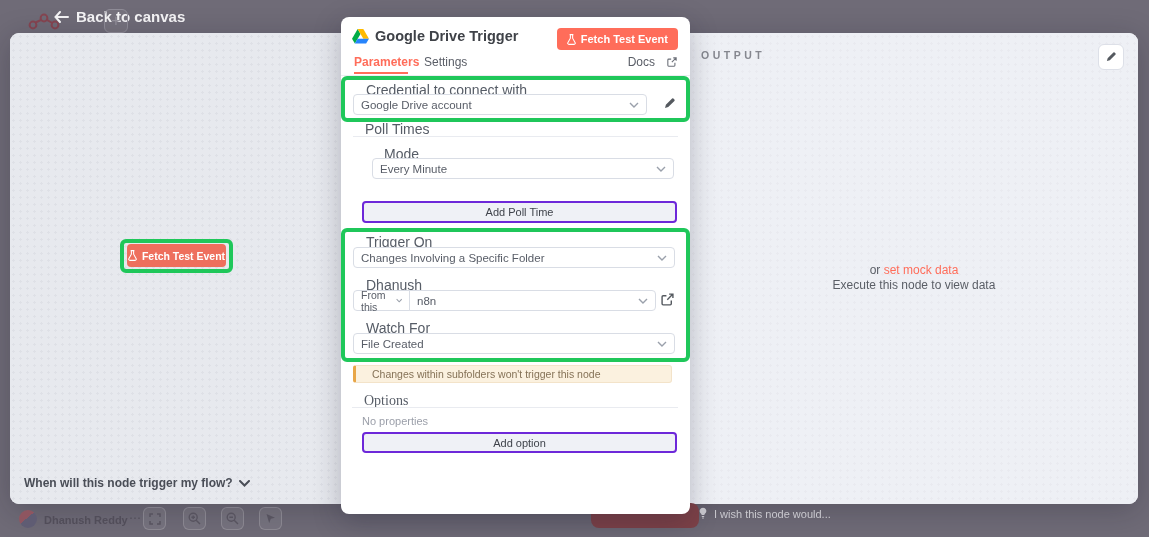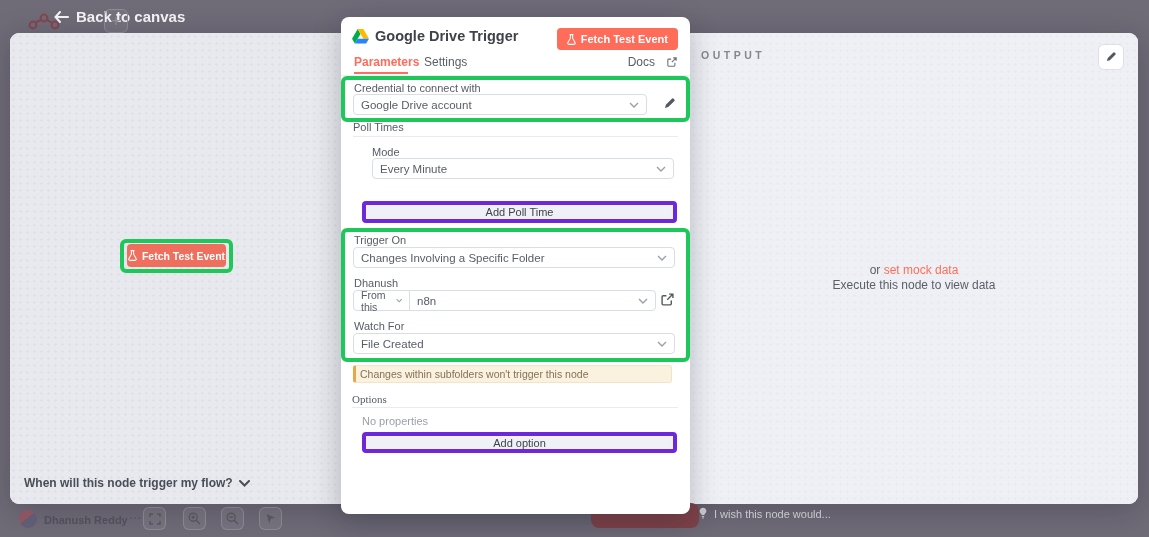--- a/index.html
+++ b/index.html
@@ -55,30 +55,30 @@
   .fetch-btn-hdr { position:absolute; right:12px; top:11px; height:22px; padding:0 10px; background:var(--accent,#ff6d5a);
                    border:none; border-radius:4px; color:#fff; font-size:11px; font-weight:bold;
                    display:flex; align-items:center; gap:5px; cursor:pointer; }
   .tab { position:absolute; top:38px; font-size:12px; cursor:pointer; }
   .tab-active { color:var(--accent,#ff6d5a); font-weight:bold; }
   .tab-underline { position:absolute; left:13px; top:55px; width:54px; height:2px; background:var(--accent,#ff6d5a); }
   .tabs-divider { position:absolute; left:0; top:58px; width:100%; height:1px; background:#ecedf2; }
   .docs-link { position:absolute; right:13px; top:38px; display:flex; align-items:center; gap:12px;
                font-size:12px; color:#595d66; cursor:pointer; }
 
-  .field-label { position:absolute; font-size:11px; color:#565c66; }
+  .field-label { position:absolute; font-size:14px; color:#565c66;margin-left:12px; }
   .select { position:absolute; height:21px; background:#fff; border:1px solid #d9dde5; border-radius:4px;
             display:flex; align-items:center; justify-content:space-between; padding:0 7px;
             font-size:11.5px; color:#585d67; cursor:pointer; }
   .divider { position:absolute; height:1px; background:#e9ebf0; }
-  .gray-btn { position:absolute; height:21px; background:#eff1f6; border:4px solid #6d28d9; border-radius:4px;
+  .gray-btn { position:absolute; height:21px; background:#eff1f6; border:2px solid #6d28d9; border-radius:4px;
               font-size:11px; color:#3f434b; text-align:center; cursor:pointer; font-family:inherit; }
   .notice { position:absolute; left:12px; top:348px; width:319px; height:18px; background:#fbf1df;
             border:1px solid #f3e3c9; border-left:3px solid #e8a647; border-radius:3px;
-            font-size:10.5px; color:#857257; line-height:16px; padding-left:4px; }
+            font-size:10.5px; color:#857257; line-height:16px; padding-left:16px; }
   .muted { position:absolute; font-size:11px; color:#9b9fa9; }
 
   
   .avatar { position:absolute; left:19px; top:510px; width:18px; height:18px; border-radius:50%;
             background:linear-gradient(140deg,#8e5560 0 45%, #5f5c73 45% 100%); cursor:pointer; }
   .user-name { position:absolute; left:44px; top:514px; font-size:11px; font-weight:bold; color:#514d59; cursor:pointer; }
   .dots { position:absolute; left:129px; top:511px; font-size:12px; color:#514d59; letter-spacing:1px; cursor:pointer; }
   .zoom-btn { position:absolute; top:507px; width:23px; height:23px; border-radius:6px;
               background:rgba(255,255,255,.06); border:1px solid rgba(255,255,255,.16);
               display:flex; align-items:center; justify-content:center; cursor:pointer; }

